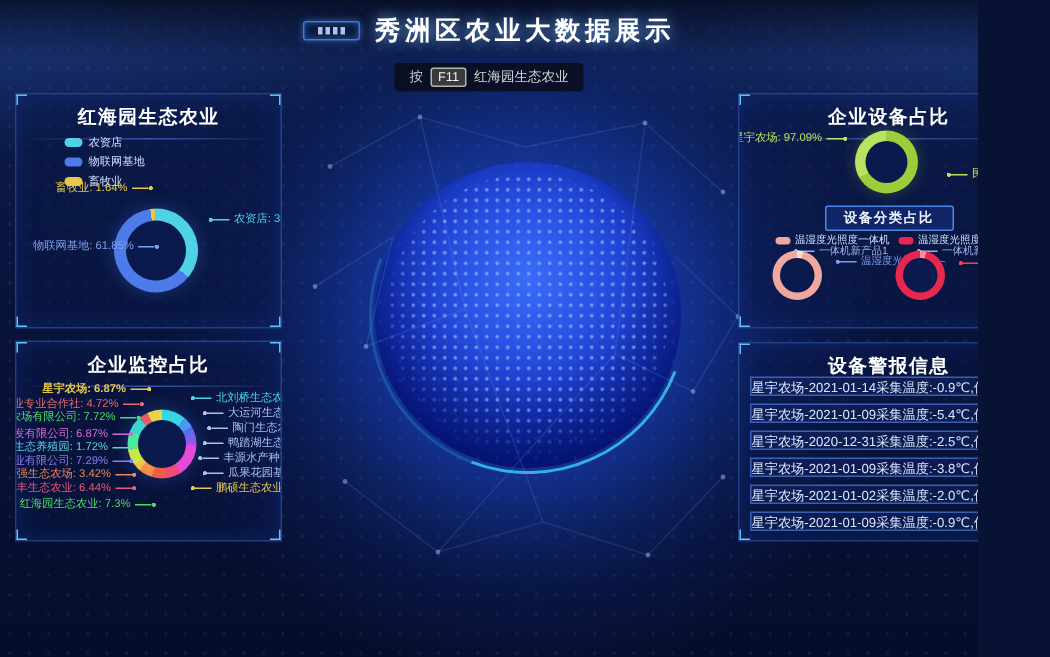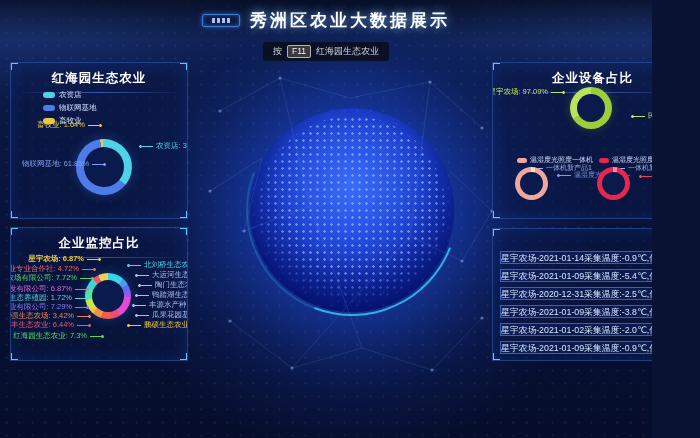--- a/index.html
+++ b/index.html
@@ -243,20 +243,21 @@
     <i class="cor tl"></i>
       <i class="cor tr"></i>
     <i class="cor bl"></i>
       <i class="cor br"></i>
     <div class="panel-title">企业设备占比</div>
     <div class="panel-line"></div>
     <div class="donut" id="d-device" style="background: conic-gradient(rgb(156, 205, 58) 0deg, rgb(156, 205, 58) 240.012deg, rgb(185, 227, 94) 240.012deg, rgb(185, 227, 94) 360deg);"></div>
     <div class="lab lab-l" id="dl-0" style="color: rgb(185, 227, 94);">星宇农场: 97.09%</div>
     <div class="lab lab-r" id="dl-1" style="color: rgb(185, 227, 94);">民主村党群服务中心:</div>
 
+    <div class="dc-title">设备分类占比</div>
     <div class="mini-legend" id="ml-left">
       <span class="sw" style="background-color: rgb(240, 168, 158);"></span>
       <span class="lg-t">温湿度光照度一体机</span>
     </div>
     <div class="mini-legend" id="ml-right">
       <span class="sw" style="background-color: rgb(232, 39, 78);"></span>
       <span class="lg-t">温湿度光照度一体机</span>
     </div>
     <div class="lab lab-r" id="mc-ls" style="color: rgb(154, 180, 232);">一体机新产品1</div>
     <div class="lab lab-r" id="mc-lm" style="color: rgb(125, 154, 240);">温湿度光照度一—</div>
@@ -264,20 +265,21 @@
     <div class="lab lab-r" id="mc-rm" style="color: rgb(240, 66, 90);">温湿度光照度一—</div>
     <div class="donut" id="d-class-left" style="background: conic-gradient(rgb(245, 224, 200) 0deg, rgb(245, 224, 200) 14.4deg, rgb(240, 168, 158) 14.4deg, rgb(240, 168, 158) 360deg);"></div>
     <div class="donut" id="d-class-right" style="background: conic-gradient(rgb(255, 138, 160) 0deg, rgb(255, 138, 160) 14.4deg, rgb(232, 39, 78) 14.4deg, rgb(232, 39, 78) 360deg);"></div>
   </div>
 
   <div class="panel" id="p-alarm">
     <i class="cor tl"></i>
       <i class="cor tr"></i>
     <i class="cor bl"></i>
       <i class="cor br"></i>
+    <div class="panel-title">设备警报信息</div>
     <div class="alarm-rows">
       <div class="alarm-row">星宇农场-2021-01-14采集温度:-0.9℃,低于下限:0℃</div>
       <div class="alarm-row">星宇农场-2021-01-09采集温度:-5.4℃,低于下限:0℃</div>
       <div class="alarm-row">星宇农场-2020-12-31采集温度:-2.5℃,低于下限:0℃</div>
       <div class="alarm-row">星宇农场-2021-01-09采集温度:-3.8℃,低于下限:0℃</div>
       <div class="alarm-row">星宇农场-2021-01-02采集温度:-2.0℃,低于下限:0℃</div>
       <div class="alarm-row">星宇农场-2021-01-09采集温度:-0.9℃,低于下限:0℃</div>
     </div>
   </div>
 

